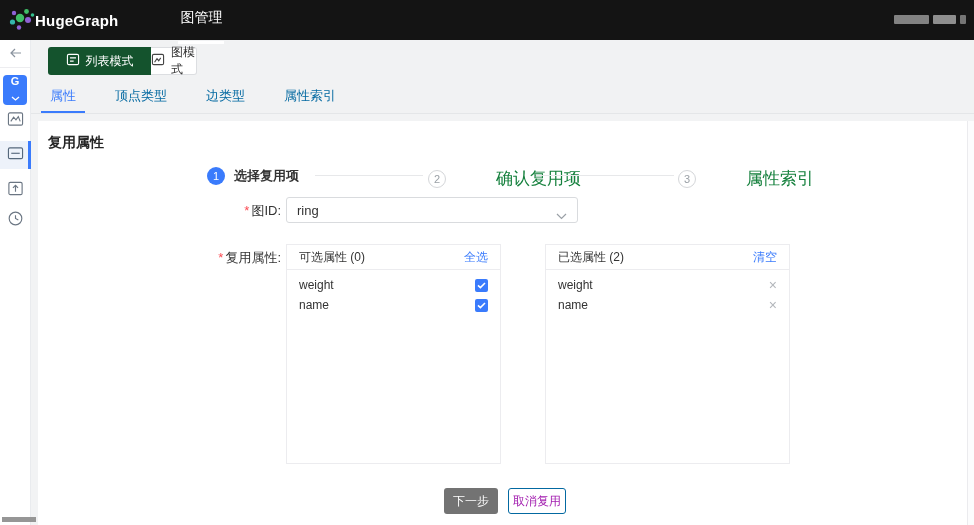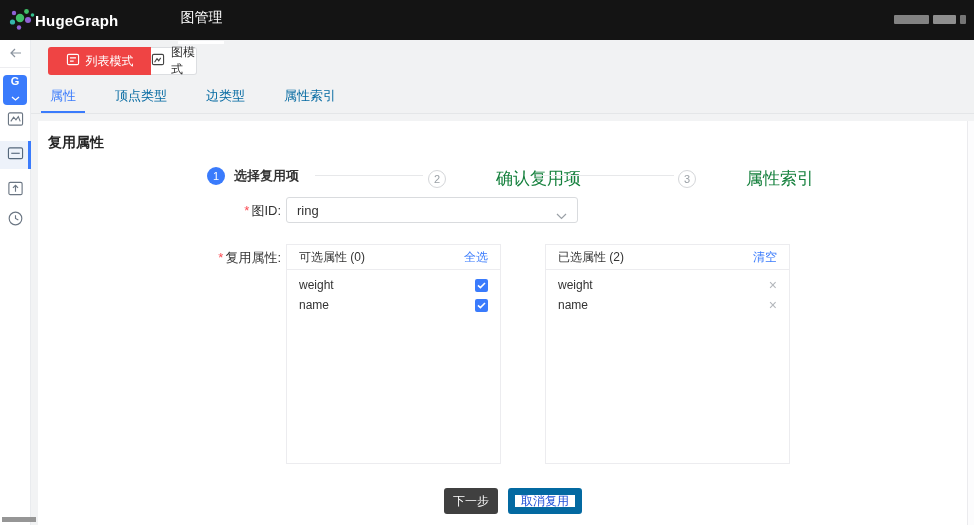--- a/index.html
+++ b/index.html
@@ -31,21 +31,21 @@
   .side-active-bar { position:absolute; right:-1px; top:0; width:3px; height:28px; background:#3a7bfc; }
   .bottom-redacted { position:absolute; left:2px; top:517px; width:34px; height:5px; background:#969696; z-index:25; }
 
   
   .main-bg { position:absolute; left:31px; top:40px; width:943px; height:485px; background:#f2f3f4; }
   .top-section { position:absolute; left:31px; top:40px; width:943px; height:74px; background:#f1f2f3;
     border-bottom:1px solid #e4e6e8; z-index:5; }
   .mode-toolbar { position:absolute; left:17px; top:7px; height:28px; display:flex; }
   .mode-btn { height:28px; display:flex; align-items:center; justify-content:center; gap:6px;
     font-size:12px; cursor:pointer; }
-  .mode-btn.active { width:103px; background:#ef4444; color:#fff; border-radius:3px 0 0 3px; }
+  .mode-btn.active { width:103px; background:#14532d; color:#fff; border-radius:3px 0 0 3px; }
   .mode-btn.plain { width:46px; background:#fff; color:#333; border:1px solid #dcdee1;
     border-left:none; border-radius:0 3px 3px 0; }
   .tabs { position:absolute; left:10px; bottom:0; display:flex; }
   .tab { padding:0 9px; height:31px; line-height:27px; font-size:13px; color:#0369a1;
     margin-right:21px; cursor:pointer; border-bottom:2px solid transparent; }
   .tab.active { color:#3a7bfc; border-bottom-color:#3a7bfc; }
 
   
   .content-card { position:absolute; left:38px; top:121px; width:929px; height:404px; background:#fff; z-index:6; }
   .scroll-strip { position:absolute; left:967px; top:121px; width:7px; height:404px;
@@ -76,22 +76,22 @@
   .panel-action { color:#3a7bfc; cursor:pointer; }
   .panel-body { padding-top:5px; }
   .prop-row { height:20px; display:flex; align-items:center; justify-content:space-between;
     padding:0 12px; font-size:12px; color:#333; }
   .cb { width:13px; height:13px; background:#3a7bfc; border-radius:2px; display:flex;
     align-items:center; justify-content:center; cursor:pointer; }
   .x-btn { color:#b3b6bb; font-size:14px; line-height:14px; cursor:pointer; }
 
   .btn { position:absolute; top:367px; height:26px; font-size:12px; border-radius:3px;
     display:flex; align-items:center; justify-content:center; cursor:pointer; }
-  .btn-next { left:406px; width:54px; background:#404040; color:#fff; }
-  .btn-cancel { left:470px; width:74px; background:#fff; color:#1d4ed8; border:7px solid #0369a1; }
+  .btn-next { left:406px; width:54px; background:#737373; color:#fff; }
+  .btn-cancel { left:470px; width:58px; background:#fff; color:#a21caf; border:1px solid #0369a1; }
 </style>
 </head>
 <body>
 
 <div class="topbar">
   <div class="logo-wrap">
     <span>
       <svg width="27" height="27" viewBox="0 0 27 27">
         <circle cx="6" cy="8" r="2.2" fill="#8f62d6"></circle>
         <circle cx="4.5" cy="17" r="2.6" fill="#35b5ad"></circle>

